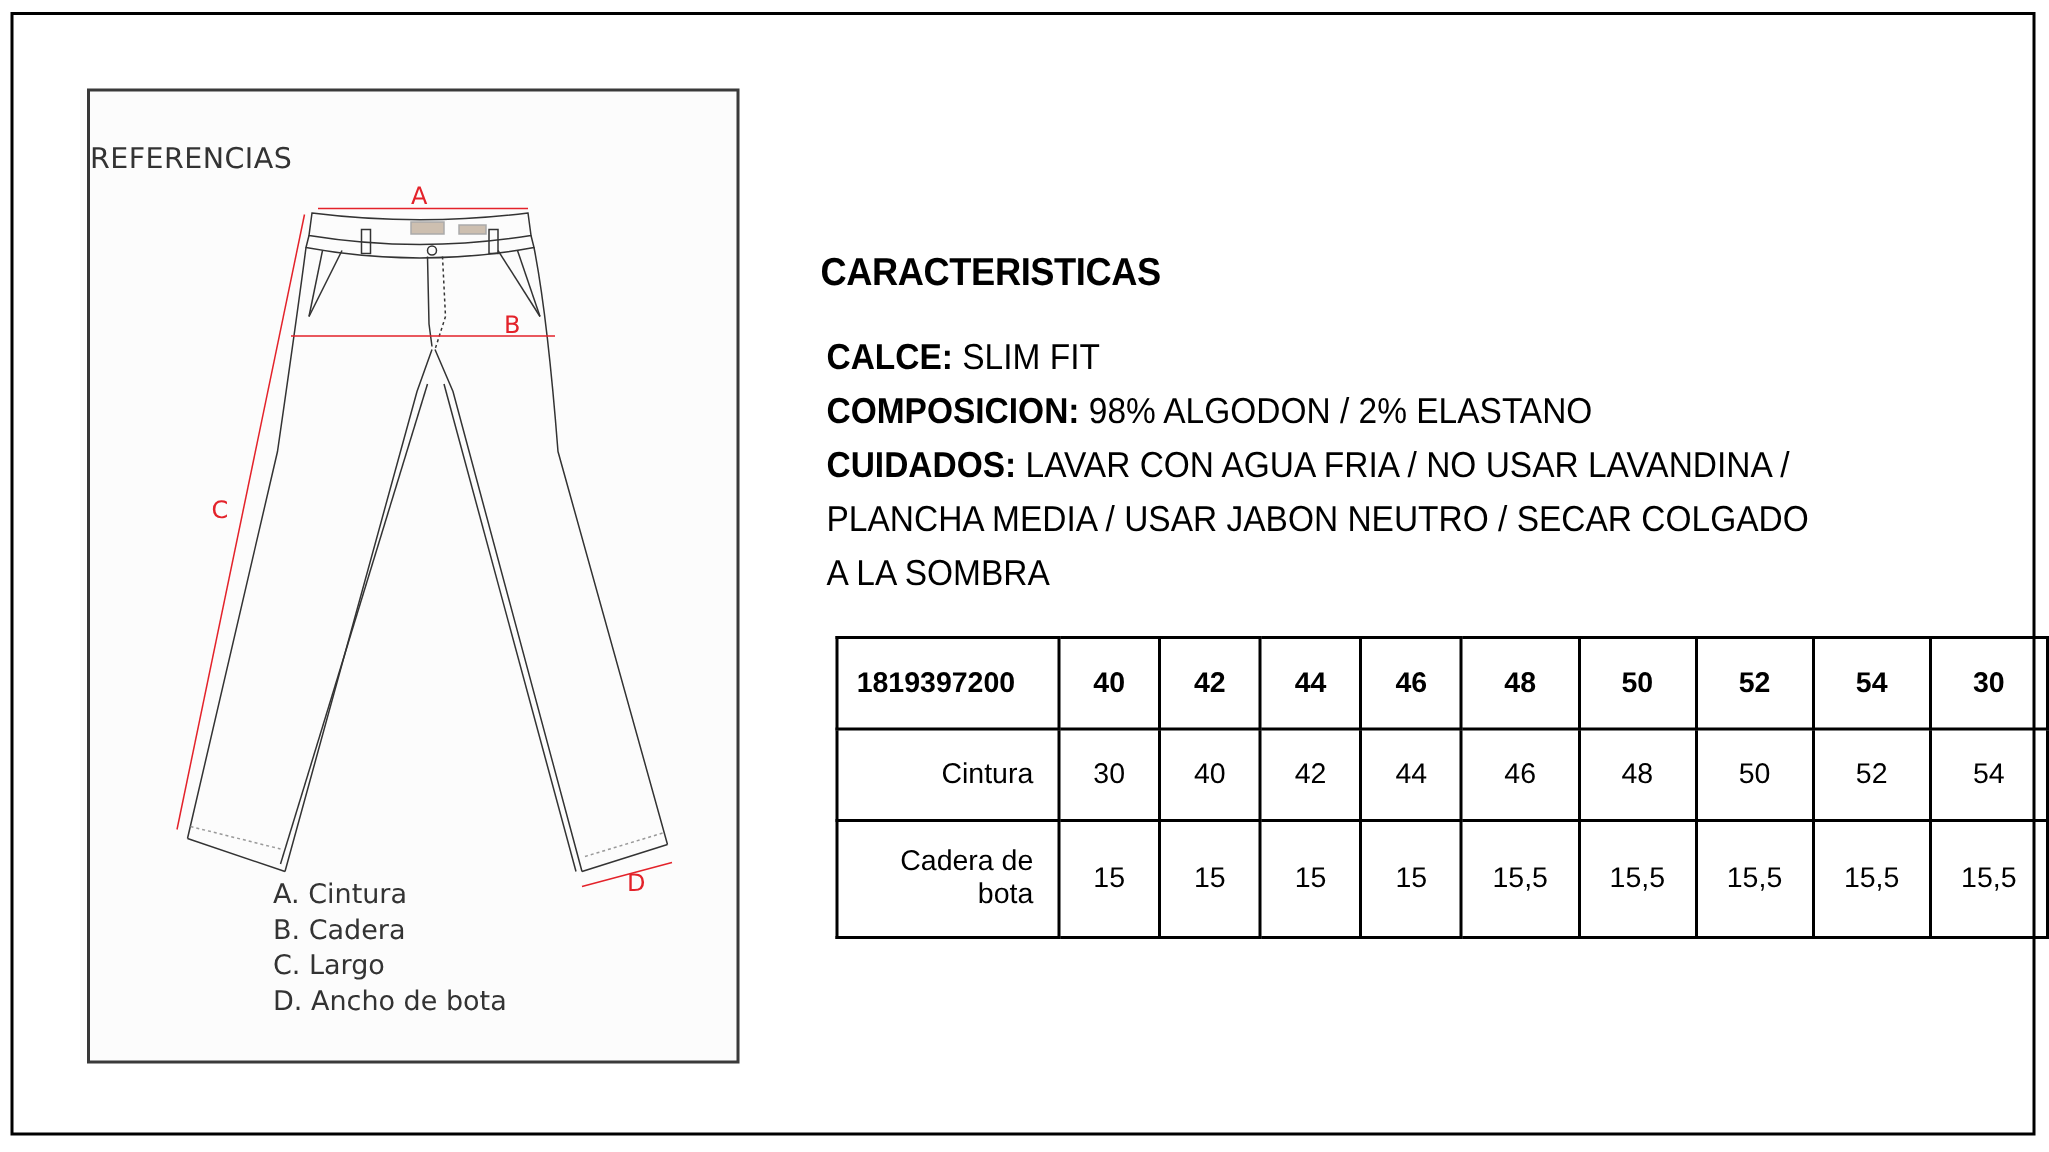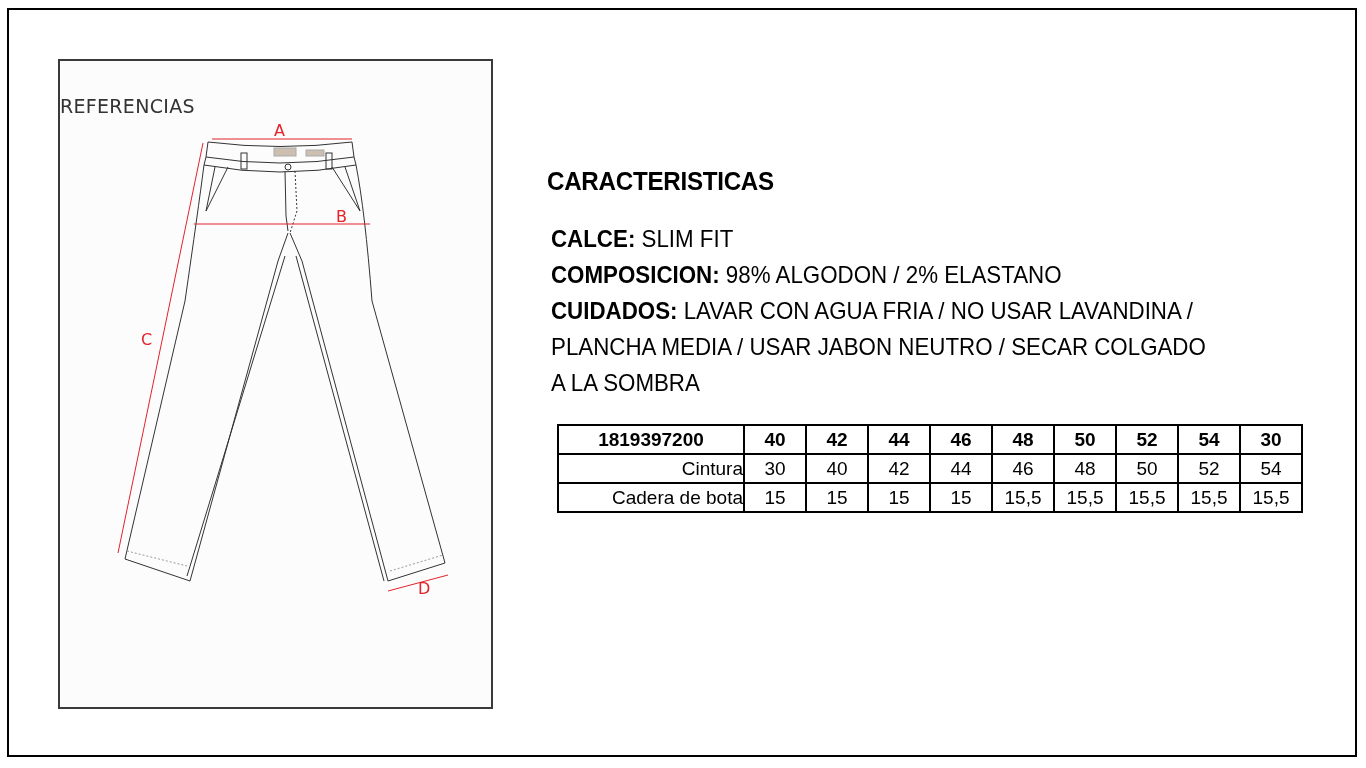--- a/index.html
+++ b/index.html
@@ -9,21 +9,21 @@
   .ref-title { position:absolute; left:0; width:100%; top:34px; text-align:left; font-family:"DejaVu Sans", sans-serif; font-size:19px; color:#333; letter-spacing:0.3px; }
   .ref-svg { position:absolute; left:0; top:0; }
   .legend { position:absolute; left:122px; top:524px; font-family:"DejaVu Sans", sans-serif; font-size:18px; color:#333; line-height:23.5px; }
   .legend div { white-space:nowrap; }
   .mark { position:absolute; font-family:"DejaVu Sans", sans-serif; font-size:16px; color:#e3222a; }
   .title { position:absolute; left:547px; top:166px; font-size:26px; font-weight:bold; letter-spacing:-0.3px; transform:scaleX(0.93); transform-origin:left; }
   .specs { position:absolute; left:551px; top:221px; font-size:24px; line-height:36px; width:720px; transform:scaleX(0.93); transform-origin:left; }
   .specs .row { white-space:nowrap; }
   .specs b { font-weight:bold; }
   table.sizes { position:absolute; left:557px; top:424px; border-collapse:collapse; font-family:"Liberation Sans", sans-serif; font-size:19px; }
-  table.sizes td { border:2px solid #000; height:27px; padding:0; text-align:center; width:60px; }
+  table.sizes td { border:2px solid #000; height:27px; padding:16px; text-align:center; width:60px; }
   table.sizes td.lbl { width:180px; text-align:right; padding-left:4px; }
   table.sizes tr.head td { font-weight:bold; }
   table.sizes tr.head td.lbl { text-align:center; padding-left:0; }
 </style>
 </head>
 <body>
 
 <div class="frame"></div>
 
 <div class="ref-panel">
@@ -72,20 +72,26 @@
       <line x1="143" y1="82" x2="58" y2="492"></line>
       <line x1="328" y1="530" x2="388" y2="514"></line>
     </g>
   </svg>
 
   <span class="mark" style="left:214px; top:60px;">A</span>
   <span class="mark" style="left:276px; top:146px;">B</span>
   <span class="mark" style="left:81px; top:269px;">C</span>
   <span class="mark" style="left:358px; top:518px;">D</span>
 
+  <div class="legend">
+    <div>A. Cintura</div>
+    <div>B. Cadera</div>
+    <div>C. Largo</div>
+    <div>D. Ancho de bota</div>
+  </div>
 </div>
 
 <div class="title">CARACTERISTICAS</div>
 
 <div class="specs">
   <div class="row"><b>CALCE:</b><span> SLIM FIT</span></div>
   <div class="row"><b>COMPOSICION:</b><span> 98% ALGODON / 2% ELASTANO</span></div>
   <div class="row"><b>CUIDADOS:</b><span> LAVAR CON AGUA FRIA / NO USAR LAVANDINA /</span></div>
   <div class="row">PLANCHA MEDIA / USAR JABON NEUTRO / SECAR COLGADO</div>
   <div class="row">A LA SOMBRA</div>

